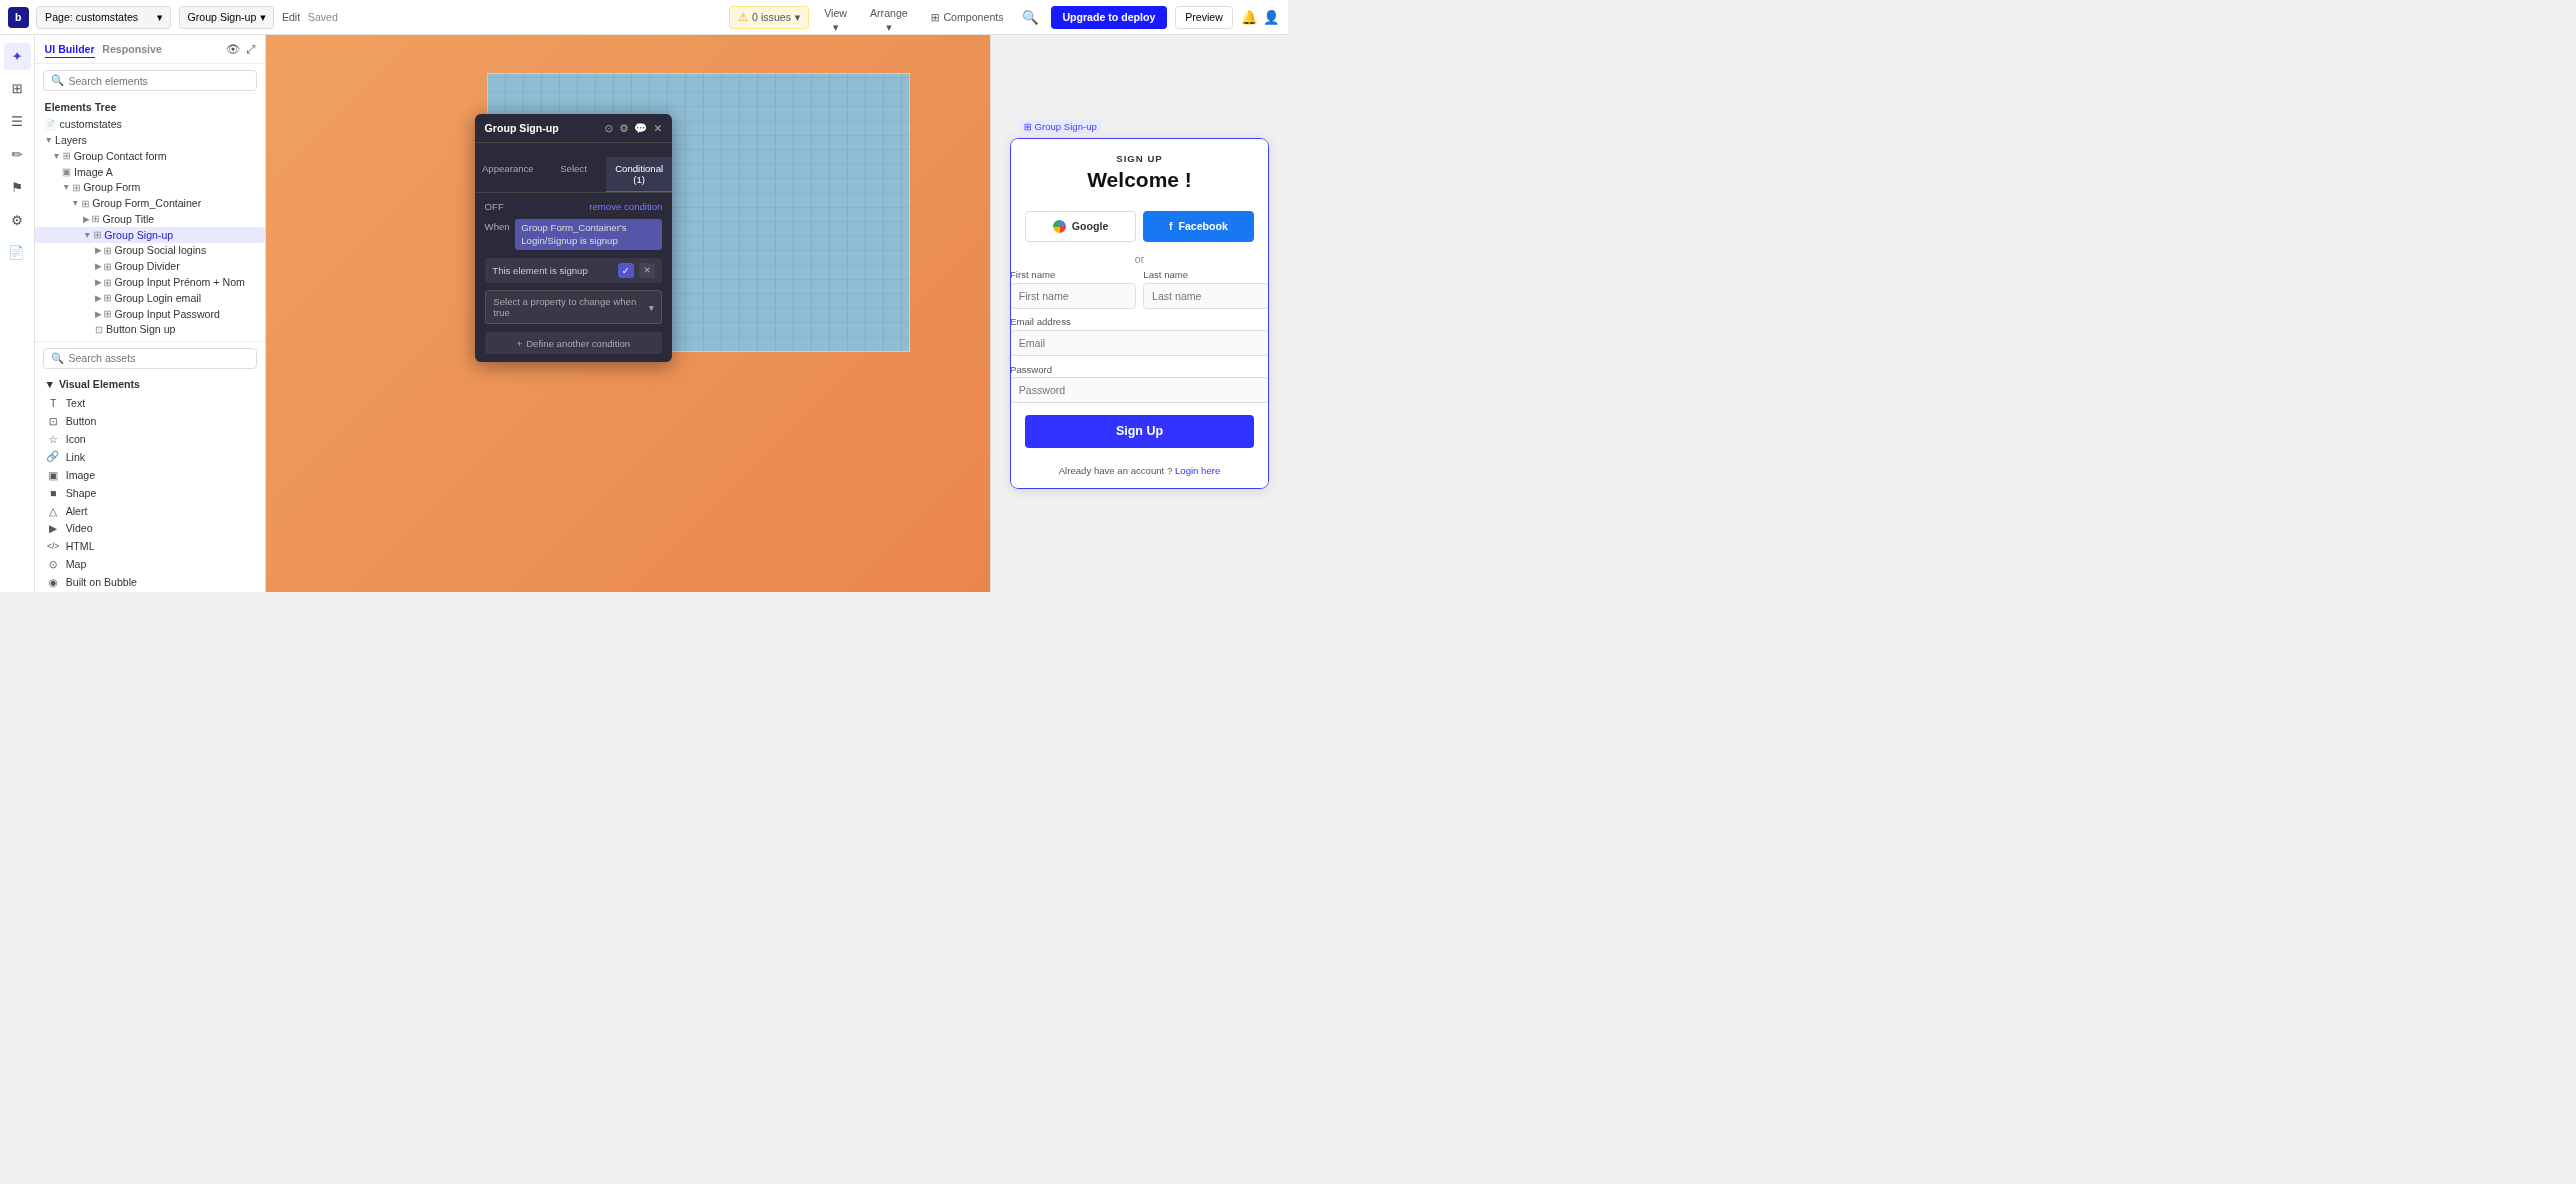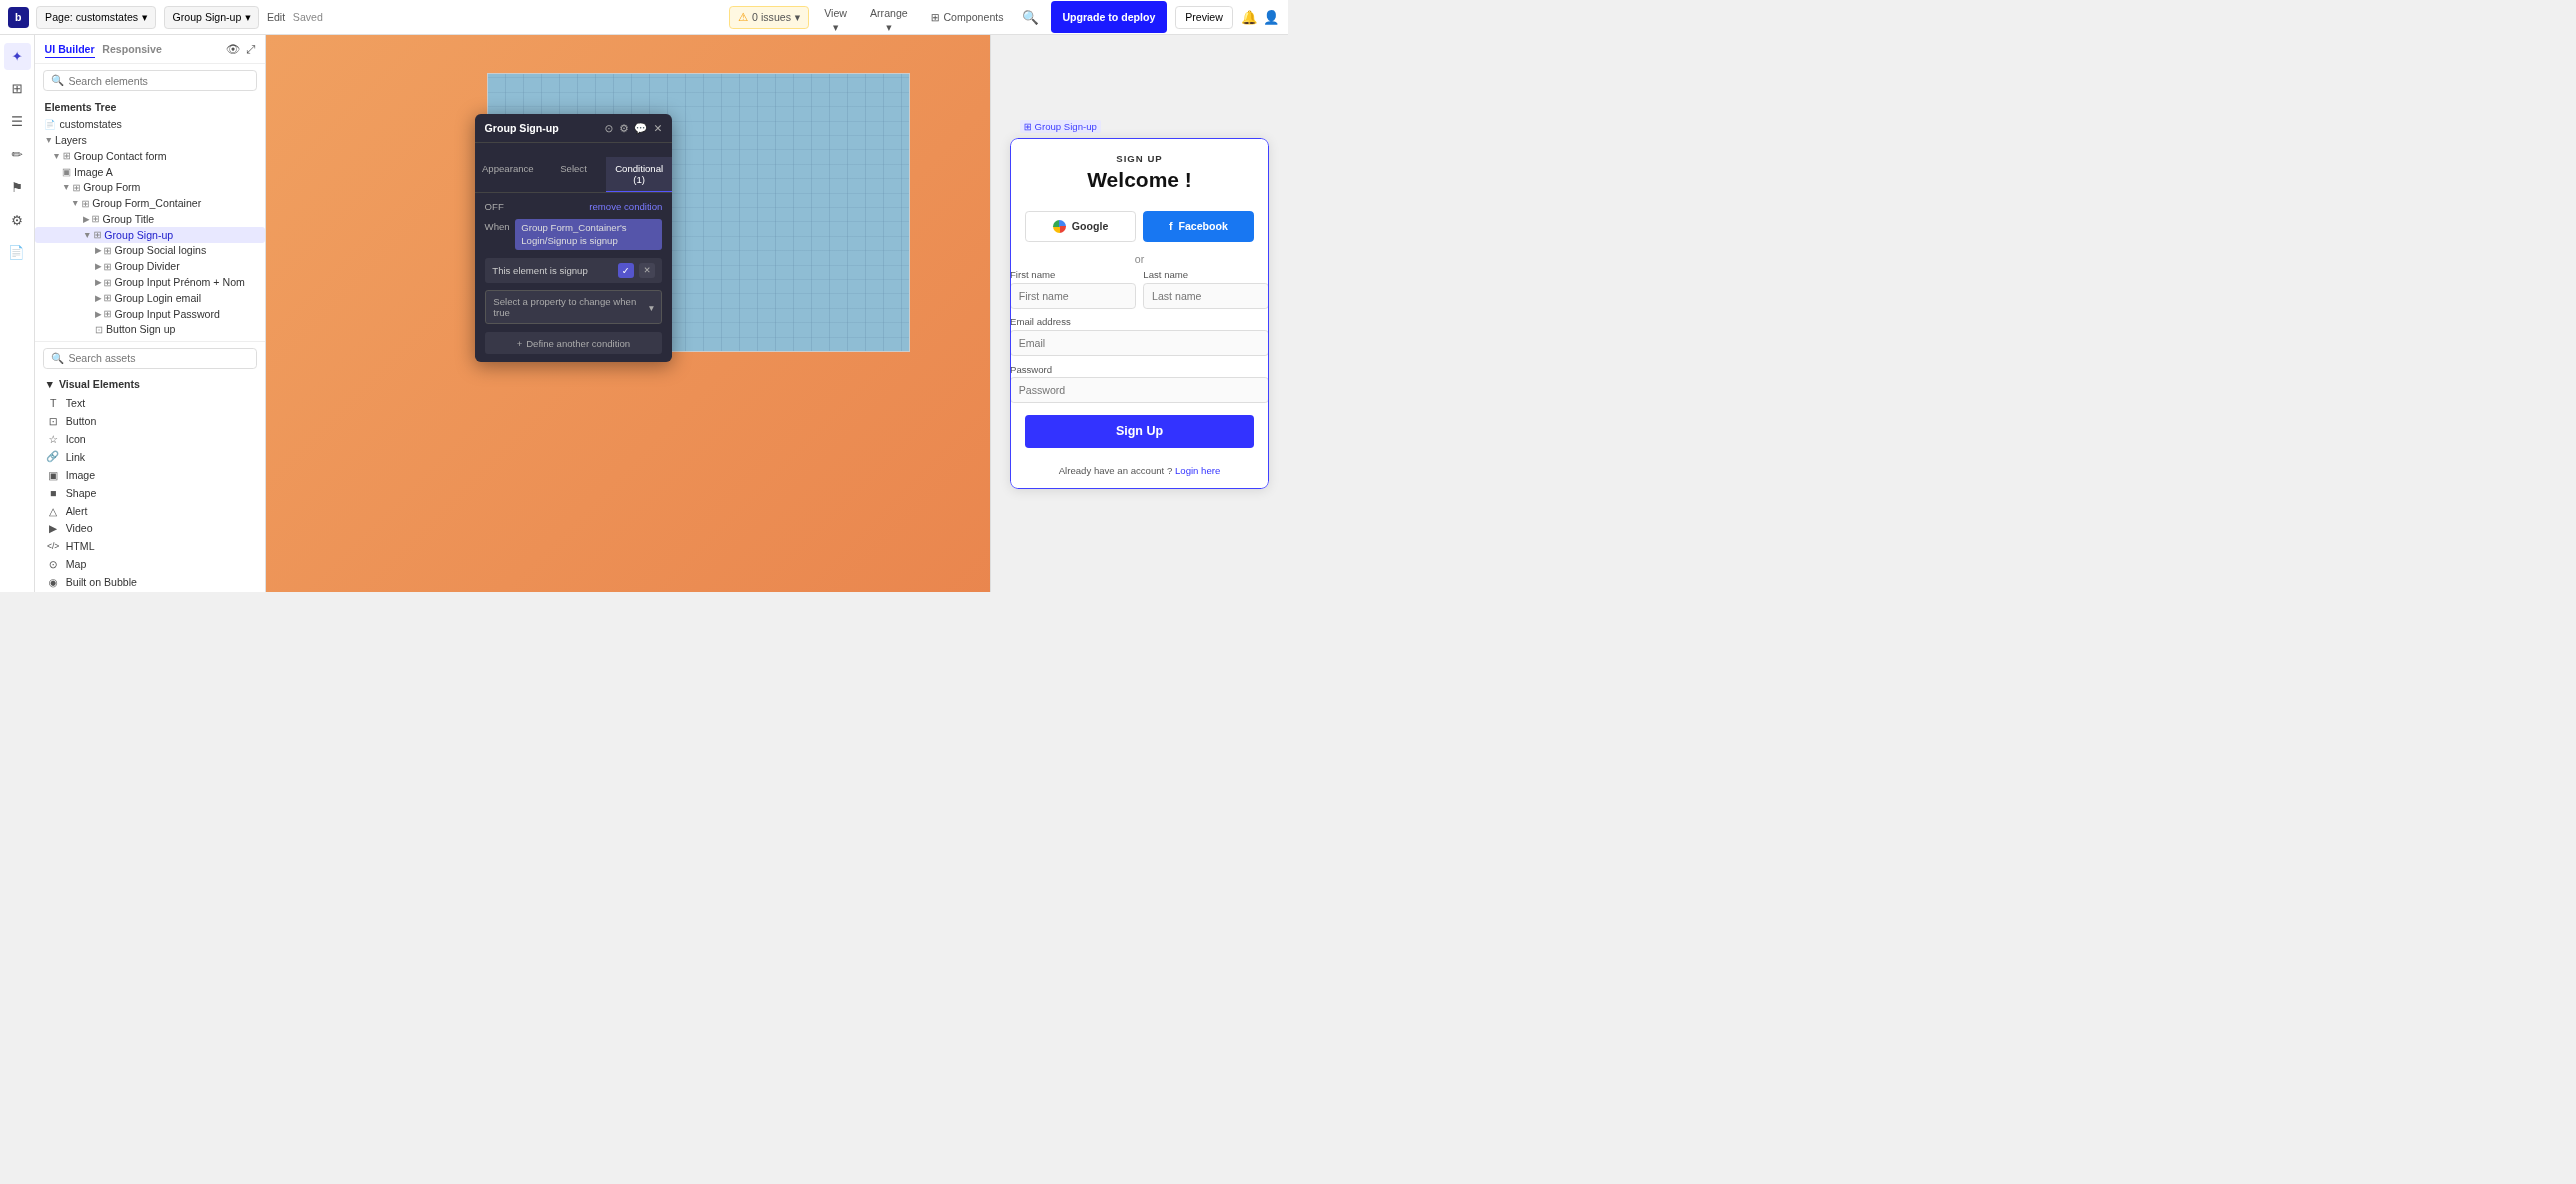--- a/index.html
+++ b/index.html
@@ -20,21 +20,21 @@
     }
     .topbar-logo {
       width: 21px; height: 21px;
       background: #1a1a8c;
       border-radius: 3.8px;
       display: flex; align-items: center; justify-content: center;
       color: white; font-weight: bold; font-size: 10.6px;
       flex-shrink: 0;
     }
     .topbar-page-selector {
-      display: flex; align-items: center; gap: 4px;
+      display: flex; align-items: center; gap: 19px;
       background: #f5f5f5; border: 1px solid #ddd;
       border-radius: 3.8px; padding: 1.9px 7.7px;
       font-size: 10.6px; cursor: pointer;
       height: 23px;
     }
     .topbar-group-selector {
       display: flex; align-items: center; gap: 3.8px;
       background: #f5f5f5; border: 1px solid #ddd;
       border-radius: 3.8px; padding: 1.9px 7.7px;
       font-size: 10.6px; cursor: pointer;
@@ -62,21 +62,21 @@
       background: none; border: none; cursor: pointer;
       padding: 1.9px 7.7px; height: 23px;
     }
     .topbar-search-icon {
       font-size: 13.4px; color: #555; cursor: pointer; padding: 1.9px 3.8px;
     }
     .topbar-upgrade {
       background: #1a1aff; color: white;
       border: none; border-radius: 3.8px;
       padding: 3.8px 11.5px; font-size: 10.6px; font-weight: 600;
-      cursor: pointer; height: 32px;
+      cursor: pointer; height: 23px;
     }
     .topbar-preview {
       background: none; border: 1px solid #ddd;
       border-radius: 3.8px; padding: 3.8px 9.6px;
       font-size: 10.6px; cursor: pointer; height: 23px;
     }
     .topbar-icons { display: flex; align-items: center; gap: 5.8px; }
     .topbar-icon-btn { font-size: 13.4px; color: #555; cursor: pointer; }
 
     

